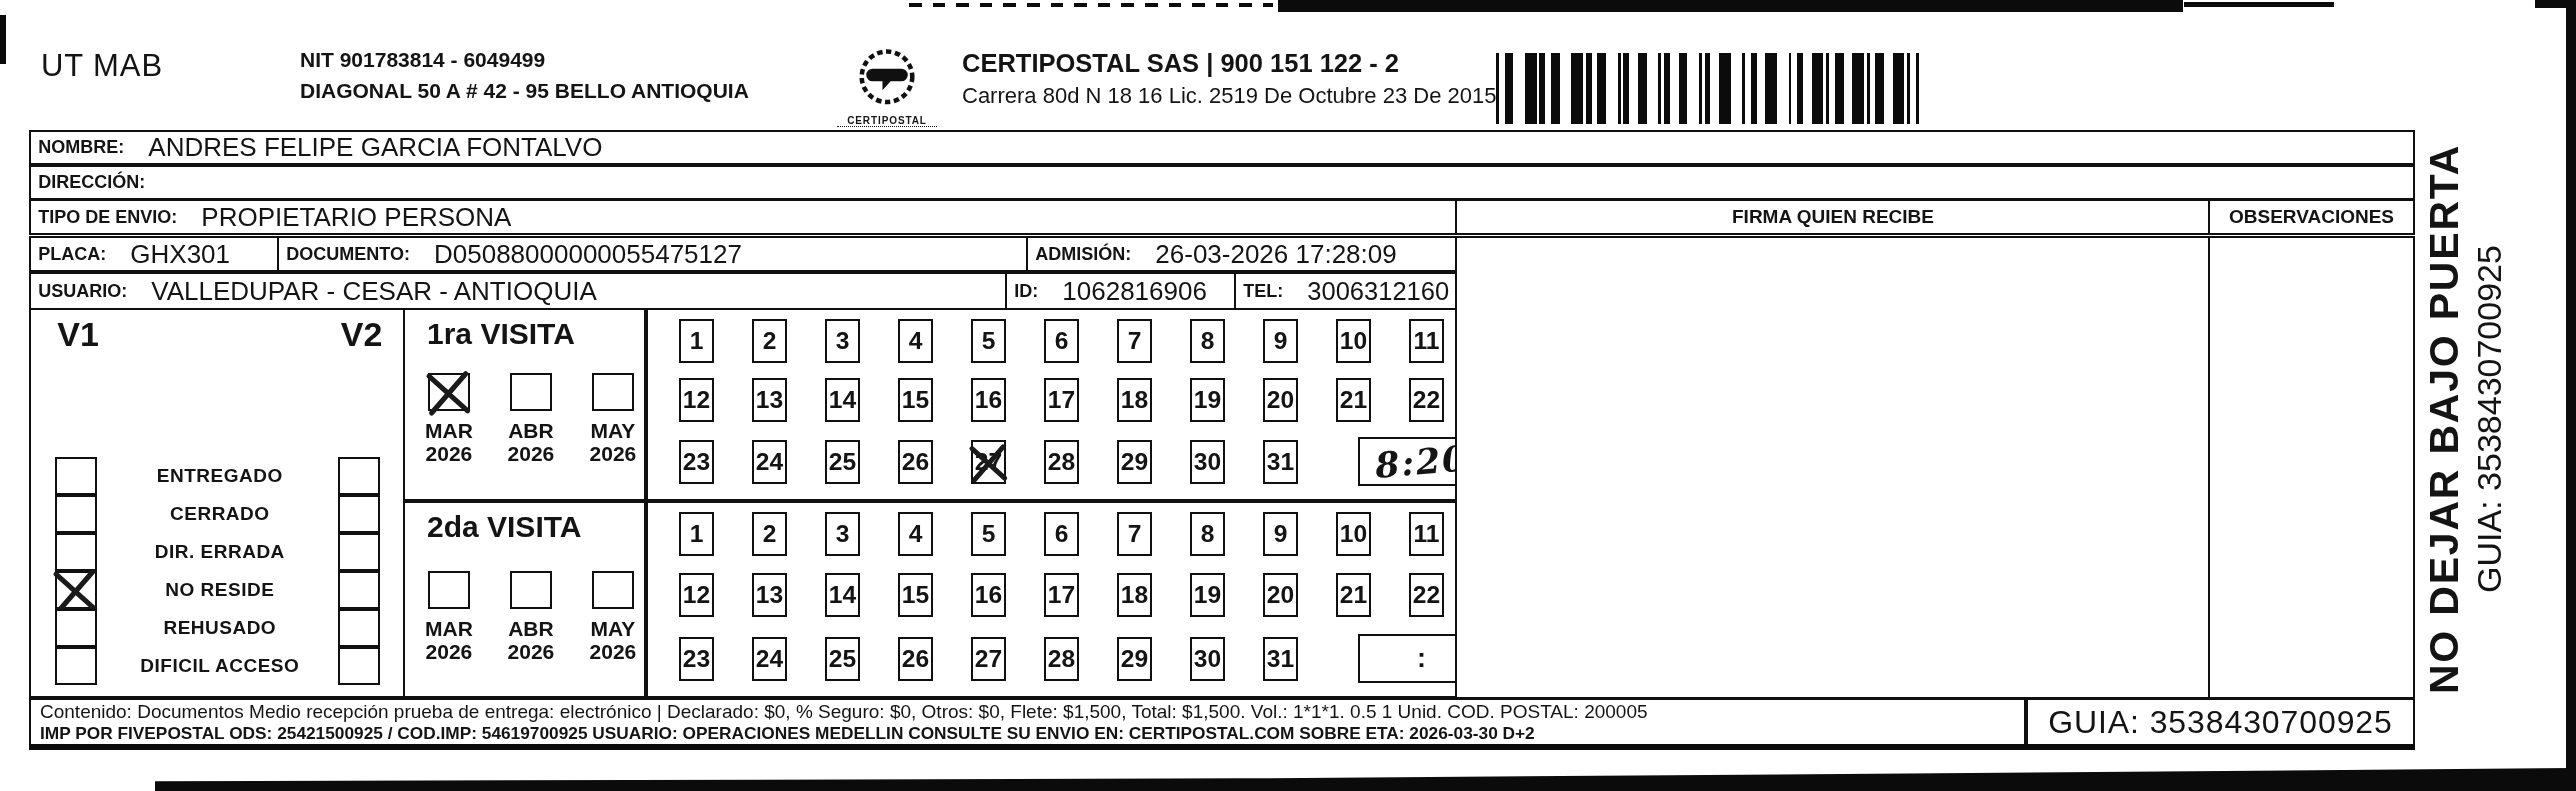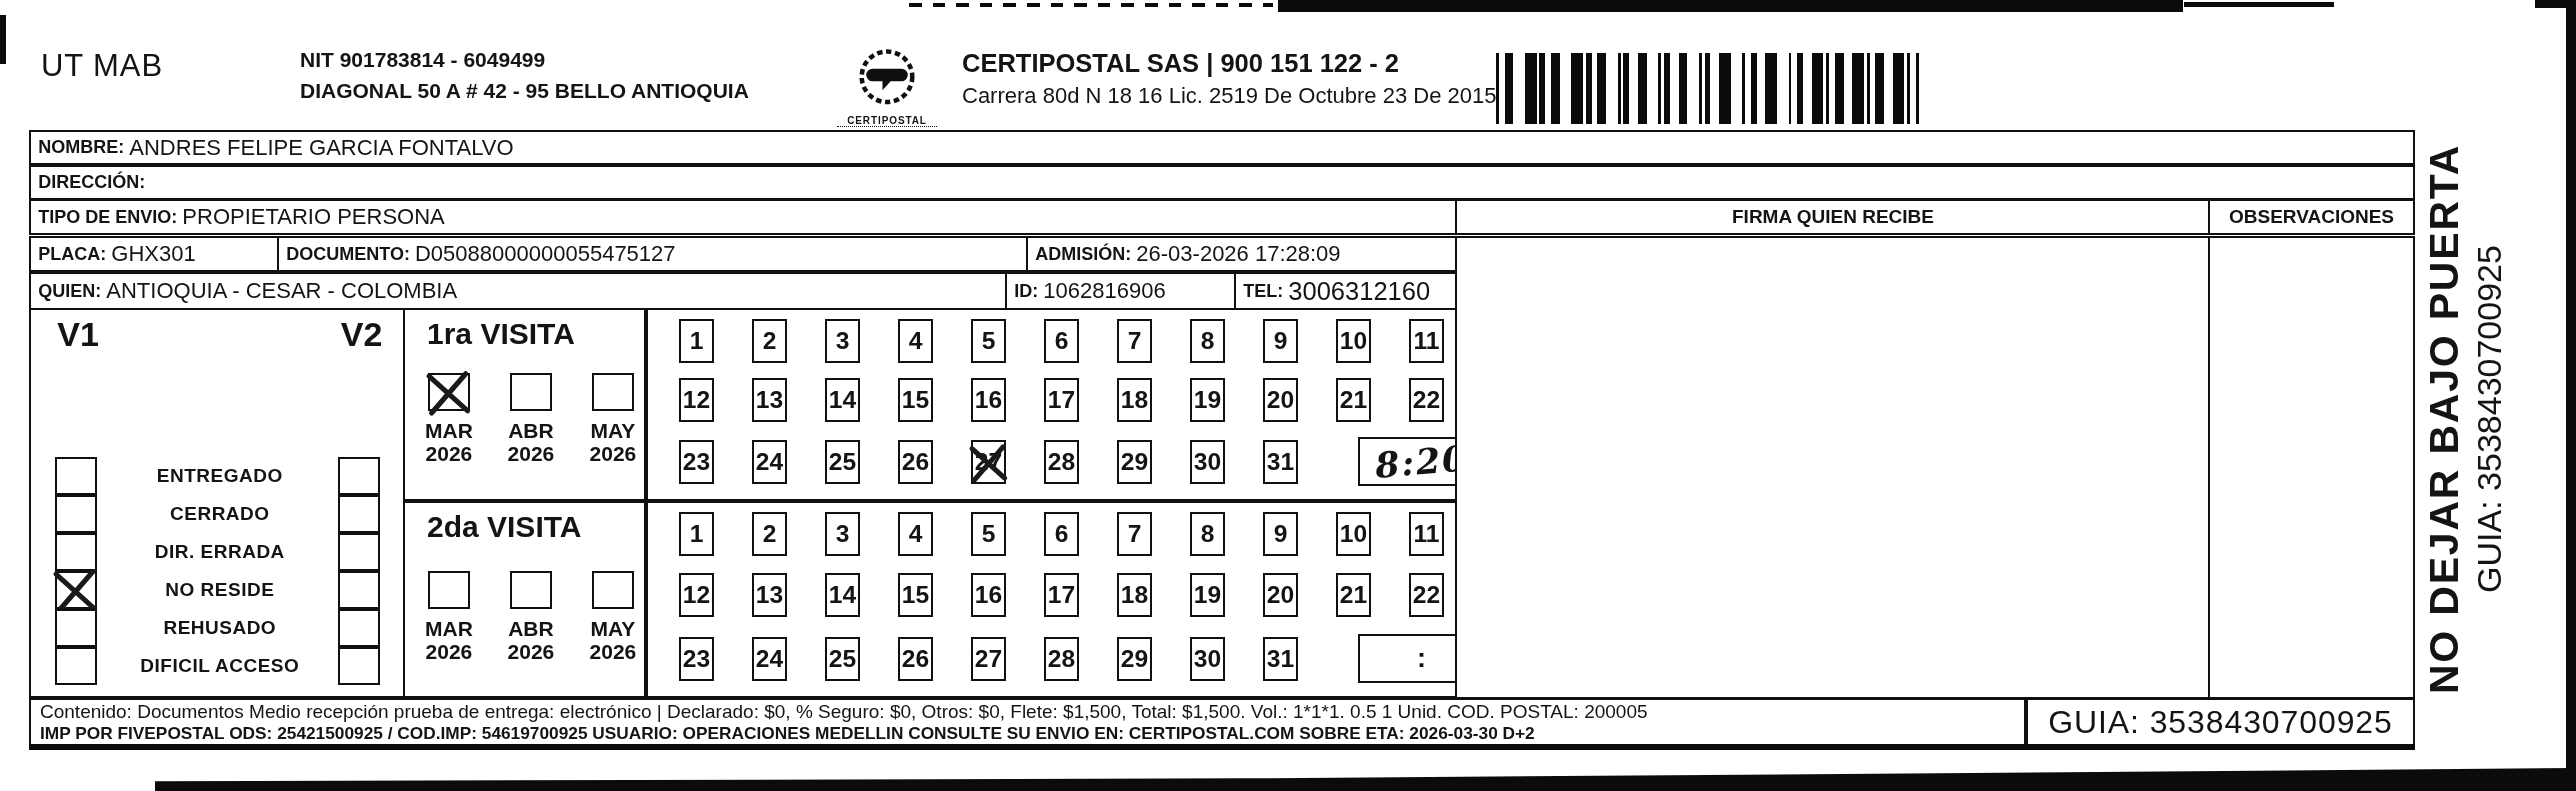--- a/index.html
+++ b/index.html
@@ -17,23 +17,23 @@
   .company1{font-size:25.5px;font-weight:bold;line-height:33px;}
   .company2{font-size:22px;line-height:31px;}
   .logo{position:absolute;left:837px;top:47px;width:100px;text-align:center;}
   .logo-label{font-size:10px;font-weight:bold;letter-spacing:0.9px;border-bottom:1.8px dotted #111;}
   .barcode{position:absolute;left:1496px;top:53px;width:423px;height:71px;display:flex;overflow:hidden;}
   .bc-bar{height:100%;background:#0b0b0b;flex:none;}
   .bc-gap{height:100%;background:#fff;flex:none;}
 
   
   .cell{position:absolute;box-sizing:border-box;border:2.7px solid #101010;background:#fff;}
-  .kv{display:flex;align-items:center;padding:0 7.3px;gap:5px;white-space:nowrap;overflow:hidden;}
+  .kv{display:flex;align-items:center;padding:0 7.3px;gap:24px;white-space:nowrap;overflow:hidden;}
   .lbl{font-weight:bold;font-size:18px;flex:none;}
-  .val{font-size:22px;}
+  .val{font-size:26px;}
   .hdr-cell{display:flex;align-items:center;justify-content:center;font-weight:bold;font-size:19px;}
 
   
   .checkbox{width:42px;height:38px;border:2.7px solid #101010;box-sizing:border-box;position:relative;background:#fff;flex:none;}
   .xmark{position:absolute;inset:-6.4px;}
   .xmark::before,.xmark::after{content:"";position:absolute;left:-6%;top:48%;width:112%;height:4.5px;background:#1a1a1a;border-radius:2.7px;}
   .xmark::before{transform:rotate(42deg);}
   .xmark::after{transform:rotate(-49deg);}
 
   
@@ -190,22 +190,22 @@
     <span class="lbl">DOCUMENTO:</span>
     <span class="val">D05088000000055475127</span>
   </div>
   <div class="cell kv" style="left:1026px;top:236px;width:432px;height:36px;">
     <span class="lbl">ADMISIÓN:</span>
     <span class="val">26-03-2026 17:28:09</span>
   </div>
 
   <div class="cell kv" style="left:29px;top:272px;width:978px;height:38px;">
 
-    <span class="lbl">QUIEN:</span>
-    <span class="val">ANTIOQUIA - CESAR - COLOMBIA</span>
+    <span class="lbl">USUARIO:</span>
+    <span class="val">VALLEDUPAR - CESAR - ANTIOQUIA</span>
   </div>
   <div class="cell kv" style="left:1005px;top:272px;width:232px;height:38px;">
     <span class="lbl">ID:</span>
     <span class="val">1062816906</span>
   </div>
   <div class="cell kv" style="left:1234px;top:272px;width:224px;height:38px;">
     <span class="lbl">TEL:</span>
     <span class="val" style="font-size:25.5px;">3006312160</span>
   </div>
 

